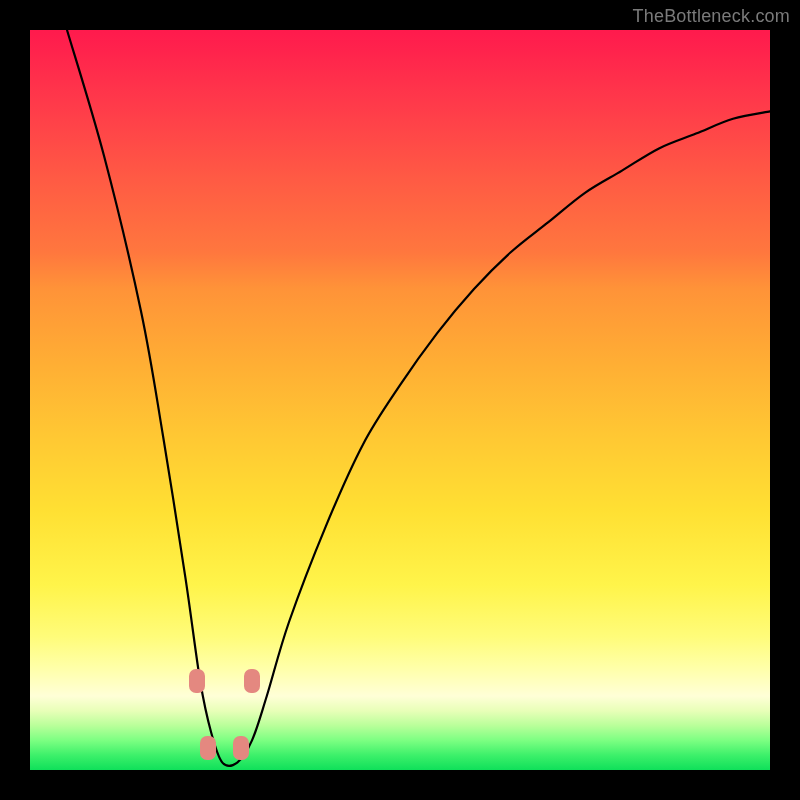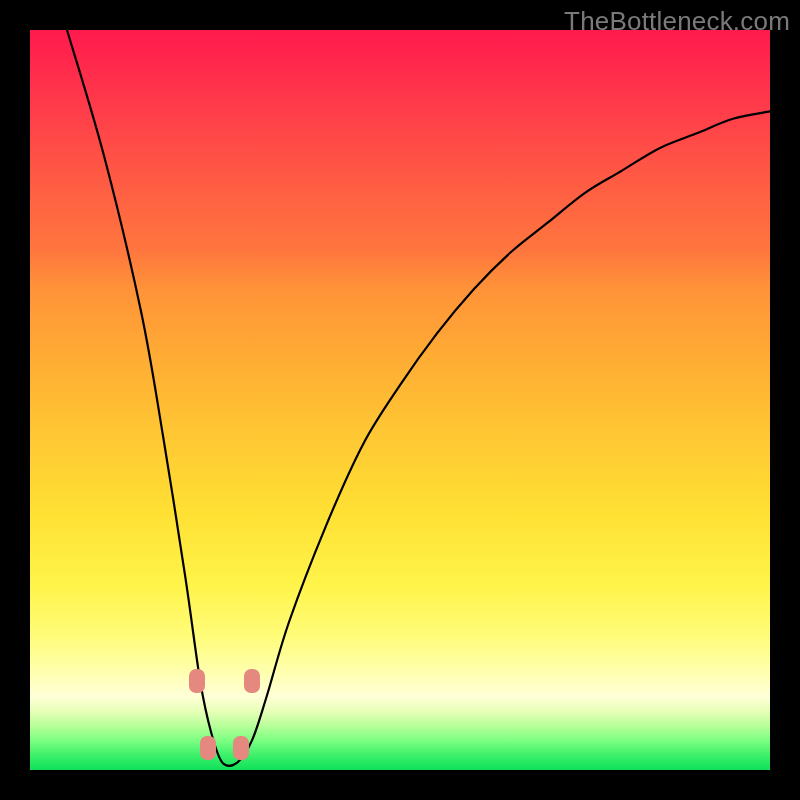--- a/index.html
+++ b/index.html
@@ -42,21 +42,21 @@
       #7cff82 96%,
       #3df06a 98%,
       #0fe05a 100%
     );
   }
   .watermark {
     position: absolute;
     top: 6px;
     right: 10px;
     color: #7a7a7a;
-    font-size: 26px;
+    font-size: 18px;
     font-weight: 500;
     letter-spacing: 0.2px;
     user-select: none;
   }
   svg.curve {
     position: absolute;
     left: 0;
     top: 0;
     width: 740px;
     height: 740px;

